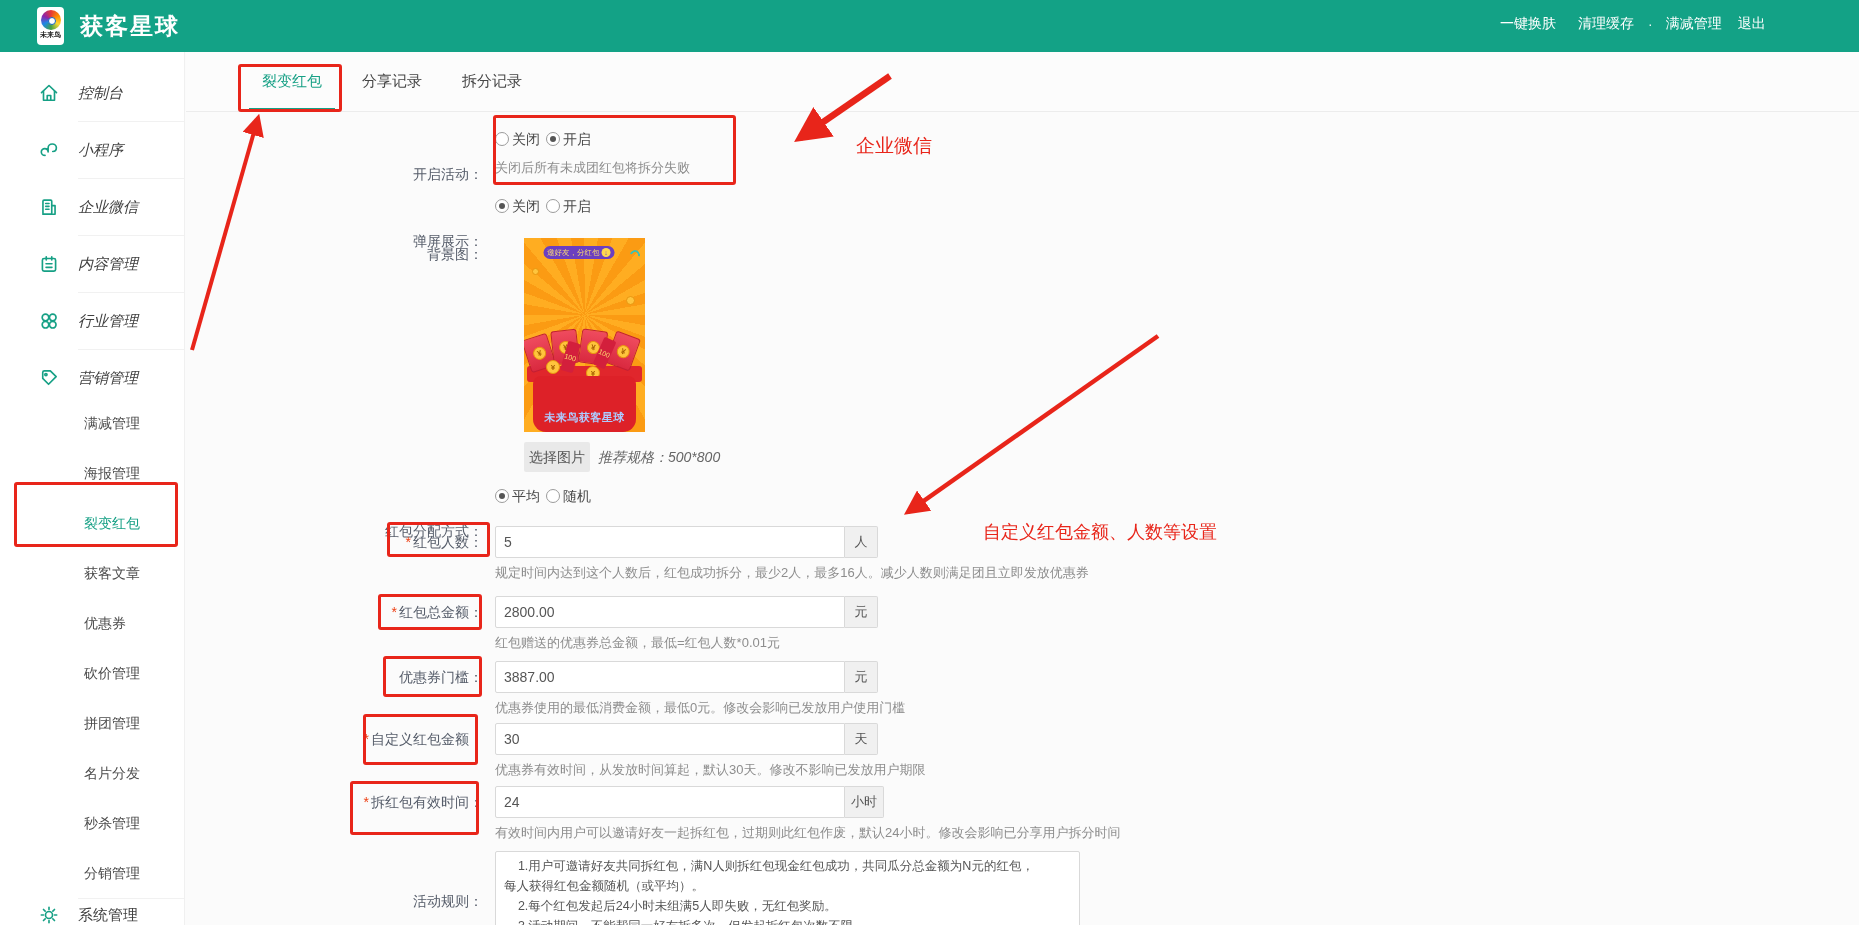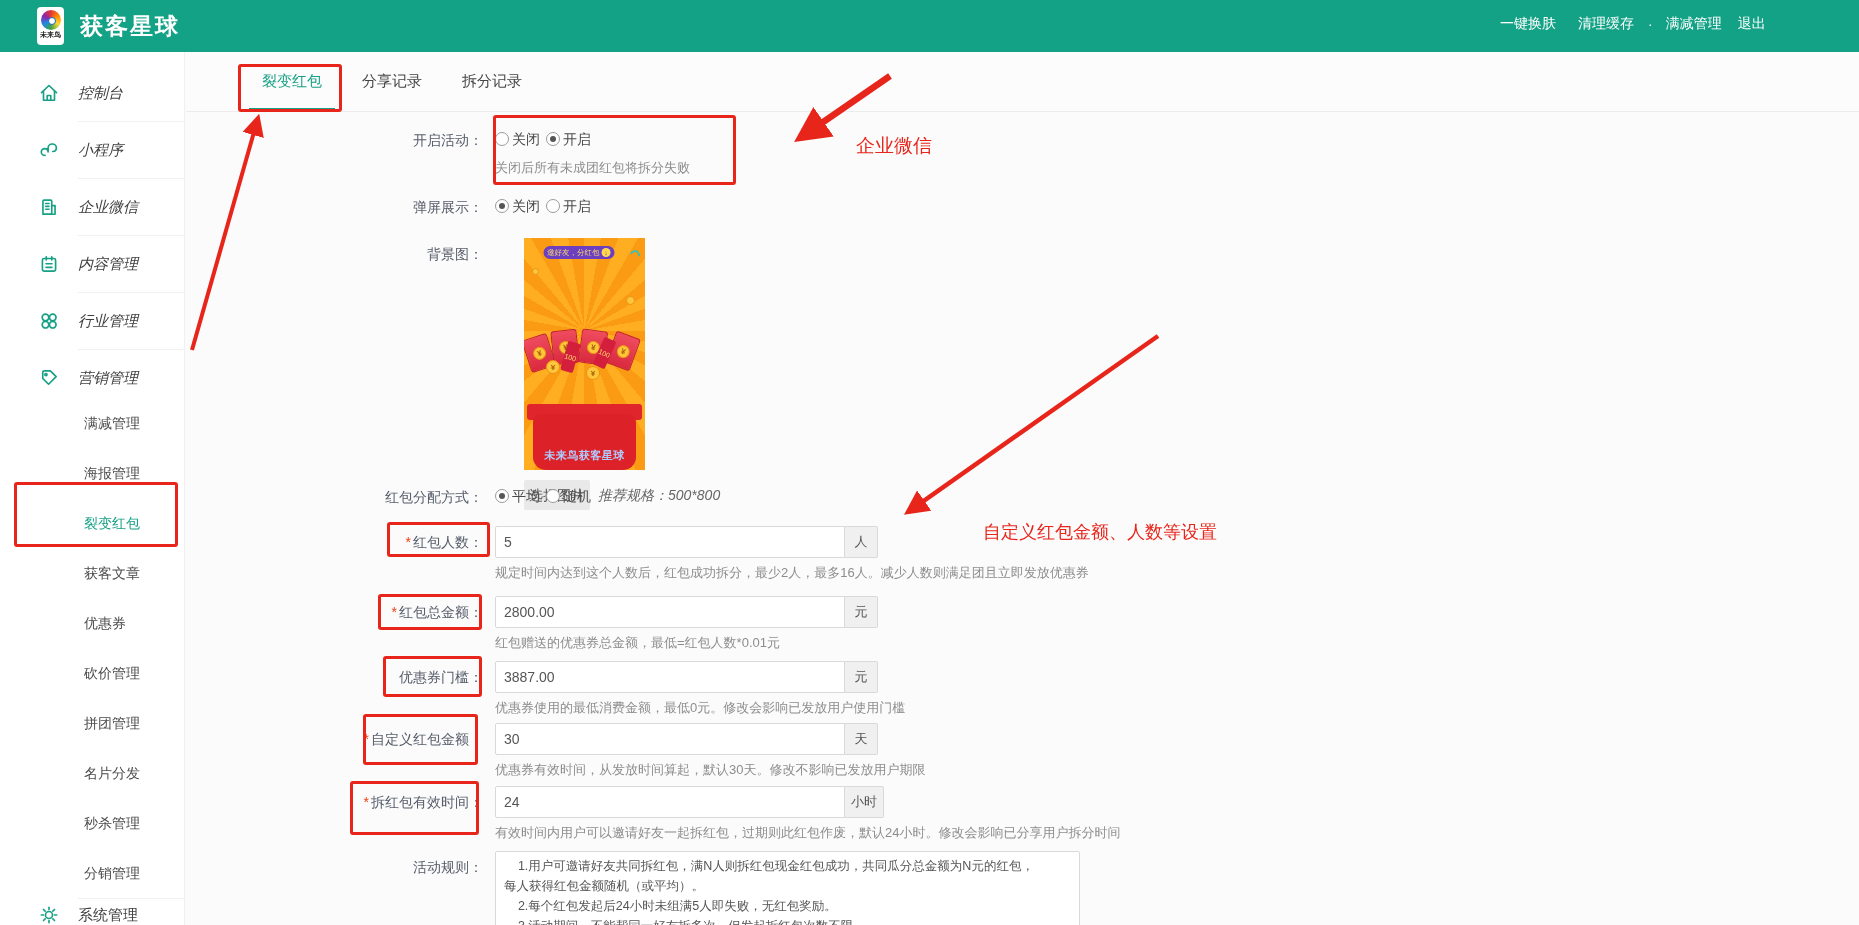--- a/index.html
+++ b/index.html
@@ -45,21 +45,21 @@
             display:flex; align-items:stretch; padding-left:63px; background:#fcfcfc; }
   .tab { font-size:15px; color:#454545; padding:0 13px; line-height:58px; position:relative;
          margin-right:14px; cursor:pointer; white-space:nowrap; }
   .tab.active { color:#16a085; }
   .tab.active::after { content:""; position:absolute; left:0; right:0; bottom:0; height:3px; background:#16a085; }
 
   
   .frow { position:absolute; left:185px; display:flex; width:1250px; }
   .flabel { width:310px; padding-right:12px; text-align:right; color:#565d6a; font-size:14px; flex:none; }
   .req { color:#ed4014; margin-right:2px; }
-  .lh20 .flabel { line-height:20px; }
+  .lh20 .flabel { line-height:20px;margin-top:34px; }
   .lh32 .flabel { line-height:32px; }
   .fctrl { flex:1; }
   .radio { display:inline-block; width:14px; height:14px; border:1px solid #9b9b9b; border-radius:50%;
            background:#fff; vertical-align:-2px; margin-right:3px; position:relative; cursor:pointer; }
   .radio.checked::after { content:""; position:absolute; left:3px; top:3px; width:6px; height:6px;
            border-radius:50%; background:#555; }
   .rlabel { font-size:14px; color:#4a4a4a; margin-right:6px; }
   .fhint { margin-top:6px; font-size:13px; color:#8d8d8d; line-height:17px; white-space:nowrap; }
   .igroup { display:flex; }
   .tinput { width:350px; height:32px; border:1px solid #d9d9d9; border-radius:2px 0 0 2px; background:#fff;
@@ -72,21 +72,21 @@
                 text-align:center; background:#e9e9e9; color:#555; font-size:14px; border:none;
                 border-radius:2px; cursor:pointer; font-family:inherit; }
   .spec { font-size:14px; color:#666; margin-left:8px; line-height:30px;font-style:italic; }
   .btn-row { margin-top:10px; display:flex; align-items:center; }
   .indent29 { padding-left:29px; }
   .rules-box { width:585px; height:90px; border:1px solid #d9d9d9; border-radius:2px; background:#fff;
                font-size:12.5px; line-height:20px; color:#555; padding:4px 8px; resize:none; outline:none;
                white-space:pre-wrap; font-family:"Liberation Sans","DejaVu Sans",sans-serif; }
 
   
-  .promo { position:relative; width:121px; height:232px; overflow:hidden;
+  .promo { position:relative; width:121px; height:194px; overflow:hidden;
            background:#c2410c; cursor:default; }
   .promo-rays { position:absolute; inset:-30px;
            background:repeating-conic-gradient(from 0deg at 50% 42%, #ffad21 0deg 10deg, #fb9b13 10deg 20deg); }
   .promo-badge { position:absolute; top:8px; left:50%; transform:translateX(-58%); background:#6b3fc0;
            color:#f7d774; font-size:7.5px; line-height:13px; padding:0 4px; border-radius:8px;
            white-space:nowrap; display:flex; align-items:center; }
   .promo-badge .bdot { display:inline-block; width:9px; height:9px; border-radius:50%; background:#ffd84d;
            color:#6b3fc0; font-size:7px; line-height:9px; text-align:center; margin-left:2px; }
   .promo-swirl { position:absolute; top:12px; right:5px; width:10px; height:10px; border:2px solid #39c2b4;
            border-radius:50%; border-bottom-color:transparent; border-left-color:transparent;

